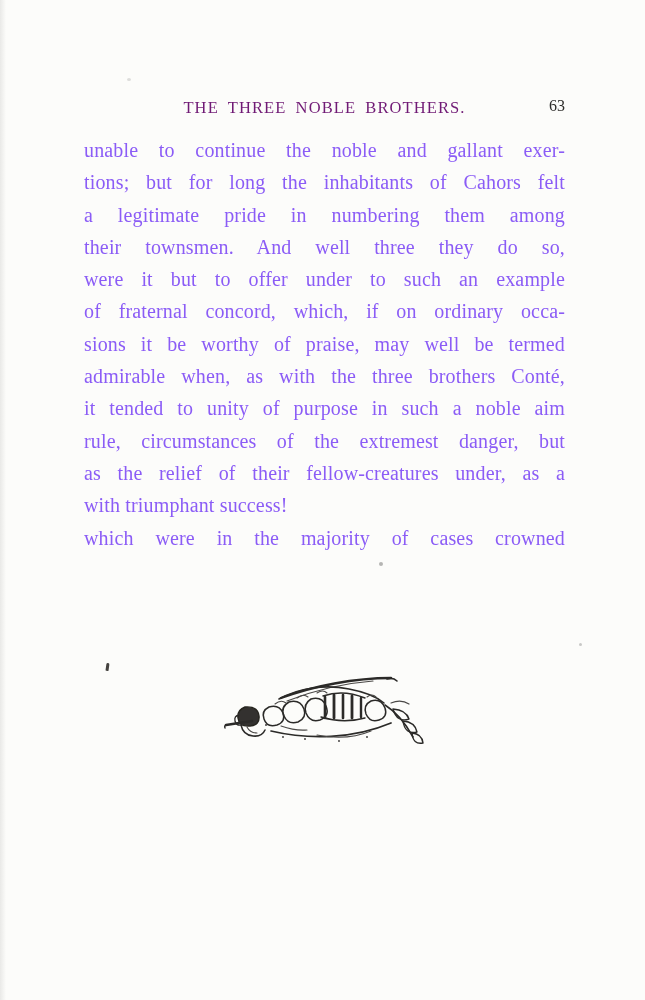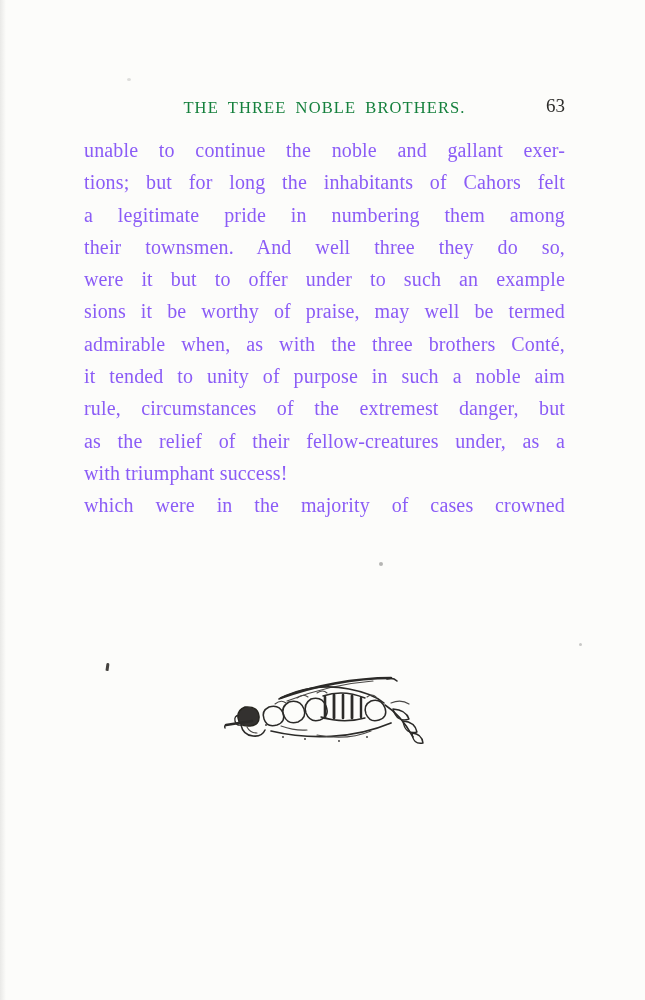--- a/index.html
+++ b/index.html
@@ -34,27 +34,27 @@
     width: 481px;
     height: 24px;
   }
   .head-title {
     display: block;
     text-align: center;
     font-size: 16.5px;
     line-height: 20px;
     letter-spacing: 1.1px;
     word-spacing: 4px;
-    color: #15803d;
+    color: #701a75;
   }
   .page-number {
     position: absolute;
     right: 0;
     top: -4px;
-    font-size: 19px;
+    font-size: 16px;
     line-height: 24px;
     color: #2e2d2b;
   }
 
   
   .text-block {
     position: absolute;
     left: 84px;
     top: 134px;
     width: 481px;
@@ -119,20 +119,21 @@
     <span class="head-title">THE THREE NOBLE BROTHERS.</span>
     <span class="page-number">63</span>
   </header>
 
   <main class="text-block">
       <div class="line">unable to continue the noble and gallant exer-</div>
       <div class="line">tions; but for long the inhabitants of Cahors felt</div>
       <div class="line">a legitimate pride in numbering them among</div>
       <div class="line">their townsmen. And well three they do so,</div>
       <div class="line">were it but to offer under to such an example</div>
+      <div class="line">of fraternal concord, which, if on ordinary occa-</div>
       <div class="line">sions it be worthy of praise, may well be termed</div>
       <div class="line">admirable when, as with the three brothers Conté,</div>
       <div class="line">it tended to unity of purpose in such a noble aim</div>
       <div class="line">rule, circumstances of the extremest danger, but</div>
       <div class="line">as the relief of their fellow-creatures under, as a</div>
       <div class="line last">with triumphant success!</div>
       <div class="line">which were in the majority of cases crowned</div>
     </main>
 
   <svg class="tailpiece" viewBox="0 0 228 88" fill="none" stroke="#2b2a28" stroke-linecap="round" stroke-linejoin="round">

